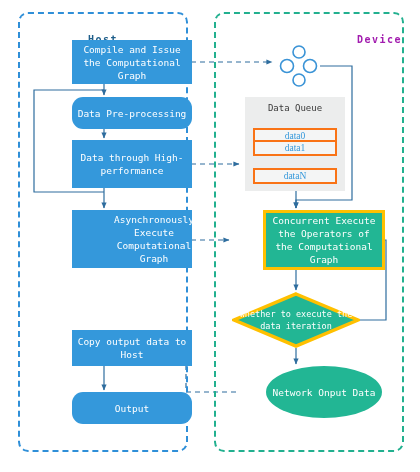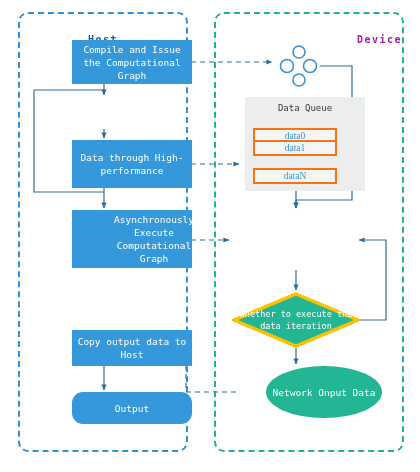--- a/index.html
+++ b/index.html
@@ -93,21 +93,21 @@
   #node-async          { left: 44px;  top: 210px; width: 120px; height: 58px; padding-left: 48px; }
   #node-copyoutput     { left: 44px;  top: 330px; width: 120px; height: 36px; }
   #node-output         { left: 44px;  top: 392px; width: 120px; height: 32px; }
 
   #node-concurrent     { left: 235px; top: 210px; width: 122px; height: 60px; }
   #node-networkoutput  { left: 238px; top: 366px; width: 116px; height: 52px; }
 
   
   #queue-panel {
     position: absolute;
-    left: 245px; top: 97px; width: 120px; height: 94px;
+    left: 245px; top: 97px; width: 100px; height: 94px;
     background: #eceded;
     box-sizing: border-box;
   }
   #queue-title {
     position: absolute;
     left: 0; top: 6px; width: 100%;
     text-align: center;
     font-family: "DejaVu Sans Mono", monospace;
     font-size: 9px;
     color: #3a3a3a;
@@ -206,20 +206,21 @@
       <path d="M236,392 L186,392 L186,348 L170,348" marker-end="url(#arrow-dash)"></path>
     </g>
   </svg>
 
   <div class="region" id="region-host">
     <div class="region-title">Host</div>
   </div>
 
   <div class="node blue" id="node-compile">Compile and Issue the Computational Graph</div>
 
+  <div class="node blue rounded" id="node-preprocess">Data Pre-processing</div>
 
   <div class="node blue" id="node-datathrough">Data through High-performance</div>
 
   <div class="node blue" id="node-async">Asynchronously Execute Computational Graph</div>
 
   <div class="node blue" id="node-copyoutput">Copy output data to Host</div>
 
   <div class="node blue rounded" id="node-output">Output</div>
 
   <div class="region" id="region-device">
@@ -235,20 +236,21 @@
     </g>
   </svg>
 
   <div id="queue-panel">
     <div id="queue-title">Data Queue</div>
     <div class="queue-item" id="queue-item-0">data0</div>
     <div class="queue-item" id="queue-item-1">data1</div>
     <div class="queue-item" id="queue-item-2">dataN</div>
   </div>
 
+  <div class="node green" id="node-concurrent">Concurrent Execute the Operators of the Computational Graph</div>
 
   <div id="node-decision">
     <svg viewBox="0 0 128 56" xmlns="http://www.w3.org/2000/svg" style="position:absolute;left:0;top:0;width:100%;height:100%;">
       <polygon points="64,2 126,28 64,54 2,28" fill="#22b694" stroke="#ffc000" stroke-width="3.5"></polygon>
     </svg>
     <div class="diamond-label">whether to execute the data iteration</div>
   </div>
 
   <div class="node ellipse" id="node-networkoutput">Network Onput Data</div>
 

